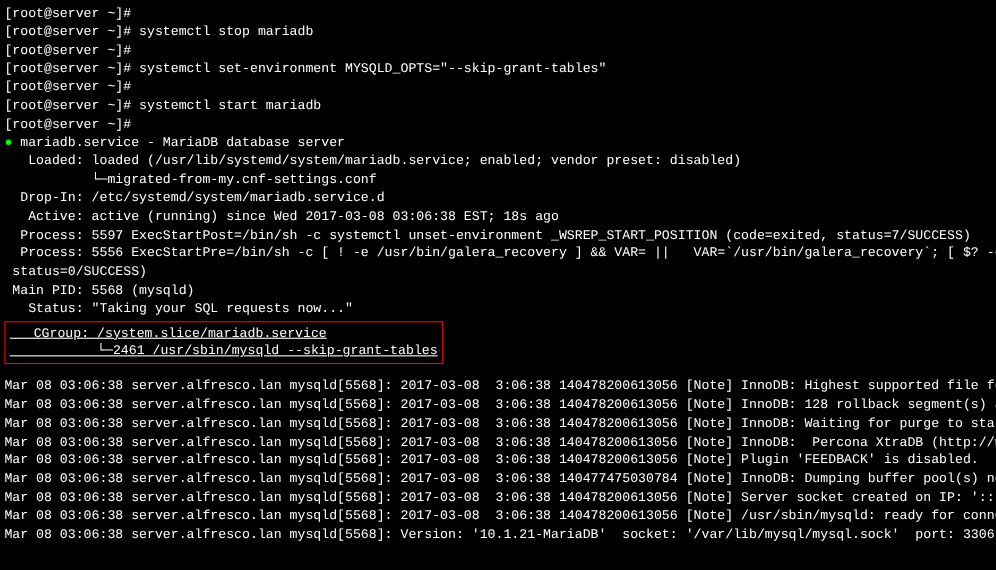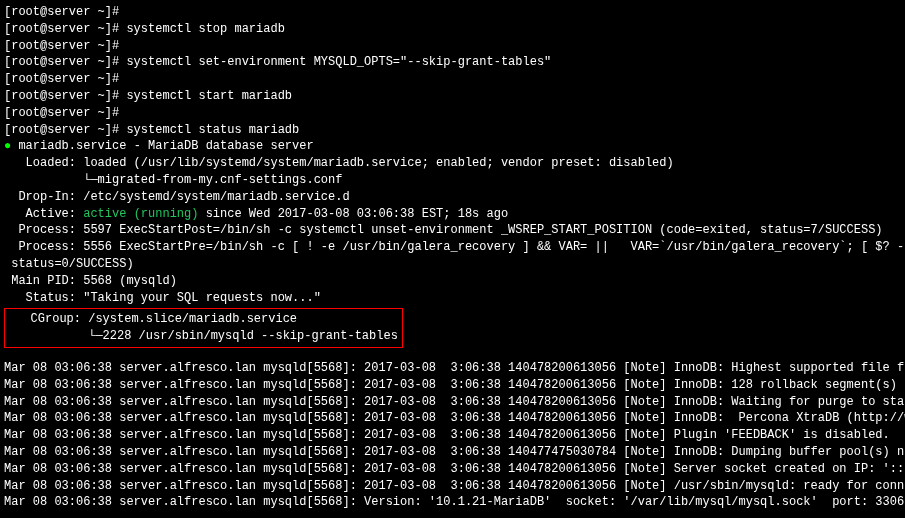--- a/index.html
+++ b/index.html
@@ -8,57 +8,57 @@
       color: #fff;
       font-family: "Courier New", monospace;
       font-size: 12px;
       line-height: 1.4;
       padding: 4px;
       width: 905px;
       height: 518px;
       overflow: hidden;
     }
     .line { white-space: pre; }
-    .green { color: #22c55e; }
+    .green { color: #ffffff; }
     .highlight-box {
       border: 1px solid #ff0000;
       padding: 2px 4px;
       margin: 2px 0;
       display: inline-block;
+      text-decoration: underline;
     }
     .bullet { color: #00ff00; }
     .logs { margin-top: 10px; }
   </style>
 </head>
 <body>
 
 <div>
   <div class="line"><span>[root@server ~]# </span></div>
   <div class="line"><span>[root@server ~]# </span><span>systemctl stop mariadb</span></div>
   <div class="line"><span>[root@server ~]# </span></div>
   <div class="line"><span>[root@server ~]# </span><span>systemctl set-environment MYSQLD_OPTS="--skip-grant-tables"</span></div>
   <div class="line"><span>[root@server ~]# </span></div>
   <div class="line"><span>[root@server ~]# </span><span>systemctl start mariadb</span></div>
   <div class="line"><span>[root@server ~]# </span></div>
-  <div class="line"><span>[root@server ~]# </span><span>systemctl status mariadb</span></div>
 
   <div class="line"><span class="bullet">● </span><span>mariadb.service - MariaDB database server</span></div>
   <div class="line">   Loaded: loaded (/usr/lib/systemd/system/mariadb.service; enabled; vendor preset: disabled)</div>
   <div class="line">           └─migrated-from-my.cnf-settings.conf</div>
   <div class="line">  Drop-In: /etc/systemd/system/mariadb.service.d</div>
   <div class="line"><span>   Active: </span><span class="green">active (running)</span><span> since Wed 2017-03-08 03:06:38 EST; 18s ago</span></div>
   <div class="line">  Process: 5597 ExecStartPost=/bin/sh -c systemctl unset-environment _WSREP_START_POSITION (code=exited, status=7/SUCCESS)</div>
   <div class="line">  Process: 5556 ExecStartPre=/bin/sh -c [ ! -e /usr/bin/galera_recovery ] &amp;&amp; VAR= ||   VAR=`/usr/bin/galera_recovery`; [ $? -e</div>
   <div class="line"> status=0/SUCCESS)</div>
   <div class="line"> Main PID: 5568 (mysqld)</div>
   <div class="line">   Status: "Taking your SQL requests now..."</div>
 
   <div class="highlight-box">
     <div class="line">   CGroup: /system.slice/mariadb.service</div>
-    <div class="line">           └─2228 /usr/sbin/mysqld --skip-grant-tables</div>
+    <div class="line">           └─2461 /usr/sbin/mysqld --skip-grant-tables</div>
   </div>
 
   <div class="logs">
     <div class="line">Mar 08 03:06:38 server.alfresco.lan mysqld[5568]: 2017-03-08  3:06:38 140478200613056 [Note] InnoDB: Highest supported file fo</div>
     <div class="line">Mar 08 03:06:38 server.alfresco.lan mysqld[5568]: 2017-03-08  3:06:38 140478200613056 [Note] InnoDB: 128 rollback segment(s) a</div>
     <div class="line">Mar 08 03:06:38 server.alfresco.lan mysqld[5568]: 2017-03-08  3:06:38 140478200613056 [Note] InnoDB: Waiting for purge to star</div>
     <div class="line">Mar 08 03:06:38 server.alfresco.lan mysqld[5568]: 2017-03-08  3:06:38 140478200613056 [Note] InnoDB:  Percona XtraDB (http://w</div>
     <div class="line">Mar 08 03:06:38 server.alfresco.lan mysqld[5568]: 2017-03-08  3:06:38 140478200613056 [Note] Plugin 'FEEDBACK' is disabled.</div>
     <div class="line">Mar 08 03:06:38 server.alfresco.lan mysqld[5568]: 2017-03-08  3:06:38 140477475030784 [Note] InnoDB: Dumping buffer pool(s) no</div>
     <div class="line">Mar 08 03:06:38 server.alfresco.lan mysqld[5568]: 2017-03-08  3:06:38 140478200613056 [Note] Server socket created on IP: '::'</div>

